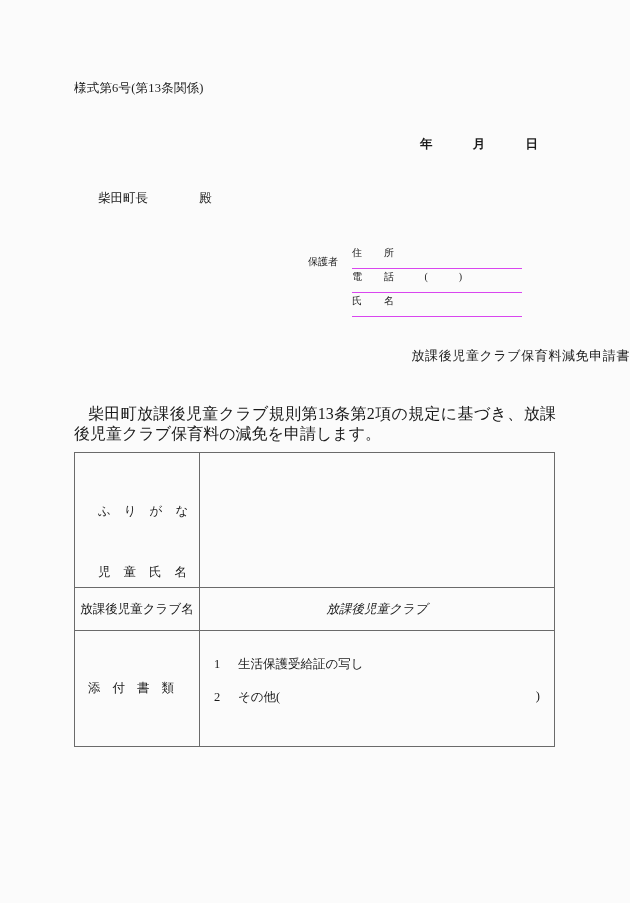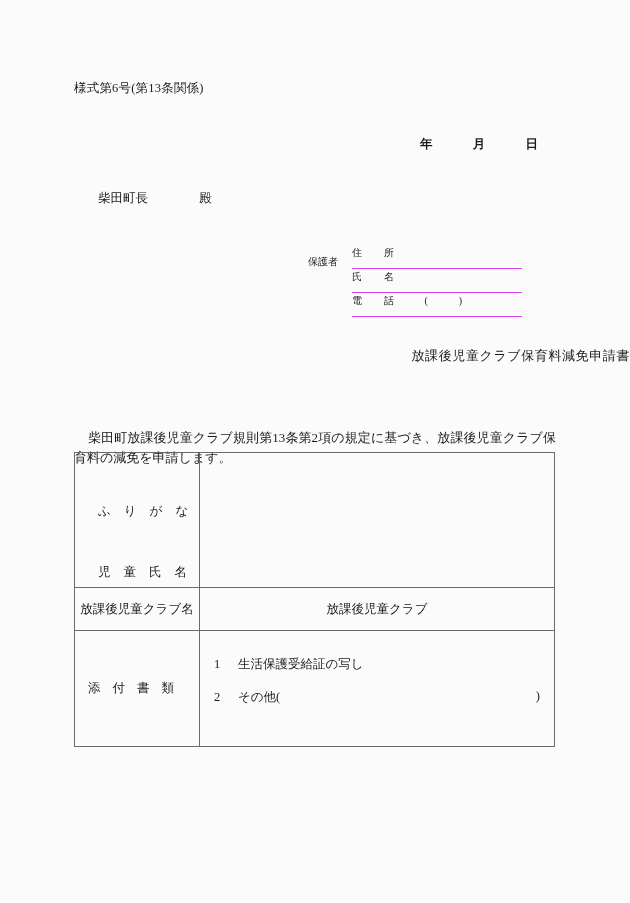--- a/index.html
+++ b/index.html
@@ -114,25 +114,24 @@
     font-size: 13px;
     letter-spacing: 0.6px;
   }
 
   
   .body-text {
     position: absolute;
     left: 74px;
     top: 404px;
     width: 482px;
-    font-size: 13px;
+    font-size: 16px;
     line-height: 20px;
     text-indent: 14px;
     text-align: justify;
-    margin-top: 24px;
   }
 
   
   .form-table {
     position: absolute;
     left: 74px;
     top: 452px;
     width: 478px;
     border-collapse: collapse;
     table-layout: fixed;
@@ -182,20 +181,21 @@
   }
 
   .row-name { height: 45px; }
   .row-club { height: 43px; }
   .row-reason { height: 110px; }
   .row-attach { height: 116px; }
 
   .club-value {
     text-align: center;
     font-size: 12.5px;
+    font-style: italic;
   }
   .reason-value {
     height: 100%;
   }
 
   .attach-list {
     padding: 10px 14px 10px 14px;
     font-size: 12.5px;
     height: 100%;
     box-sizing: border-box;
@@ -238,42 +238,42 @@
     <span>柴田町長</span>
     <span class="honorific">殿</span>
   </div>
 
   <div class="guardian-block">
 
     <div class="guardian-row">
       <span class="guardian-prefix">保護者</span>
       <span class="guardian-field">
         <span class="guardian-label">住　所</span>
-      </span>
-    </div>
-
-    <div class="guardian-row">
-      <span class="guardian-prefix empty"></span>
-      <span class="guardian-field">
-        <span class="guardian-label">氏　名</span>
       </span>
     </div>
 
     <div class="guardian-row">
       <span class="guardian-prefix empty"></span>
       <span class="guardian-field">
         <span class="guardian-label">電　話</span>
         <span class="guardian-paren">
           <span>(</span>
           <span class="inner-gap"></span>
           <span>)</span>
         </span>
       </span>
     </div>
 
+    <div class="guardian-row">
+      <span class="guardian-prefix empty"></span>
+      <span class="guardian-field">
+        <span class="guardian-label">氏　名</span>
+      </span>
+    </div>
+
   </div>
 
   <div class="doc-title">放課後児童クラブ保育料減免申請書</div>
 
   <div class="body-text">柴田町放課後児童クラブ規則第13条第2項の規定に基づき、放課後児童クラブ保育料の減免を申請します。</div>
 
   <table class="form-table">
     <tbody>
 
       <tr class="row-name">

